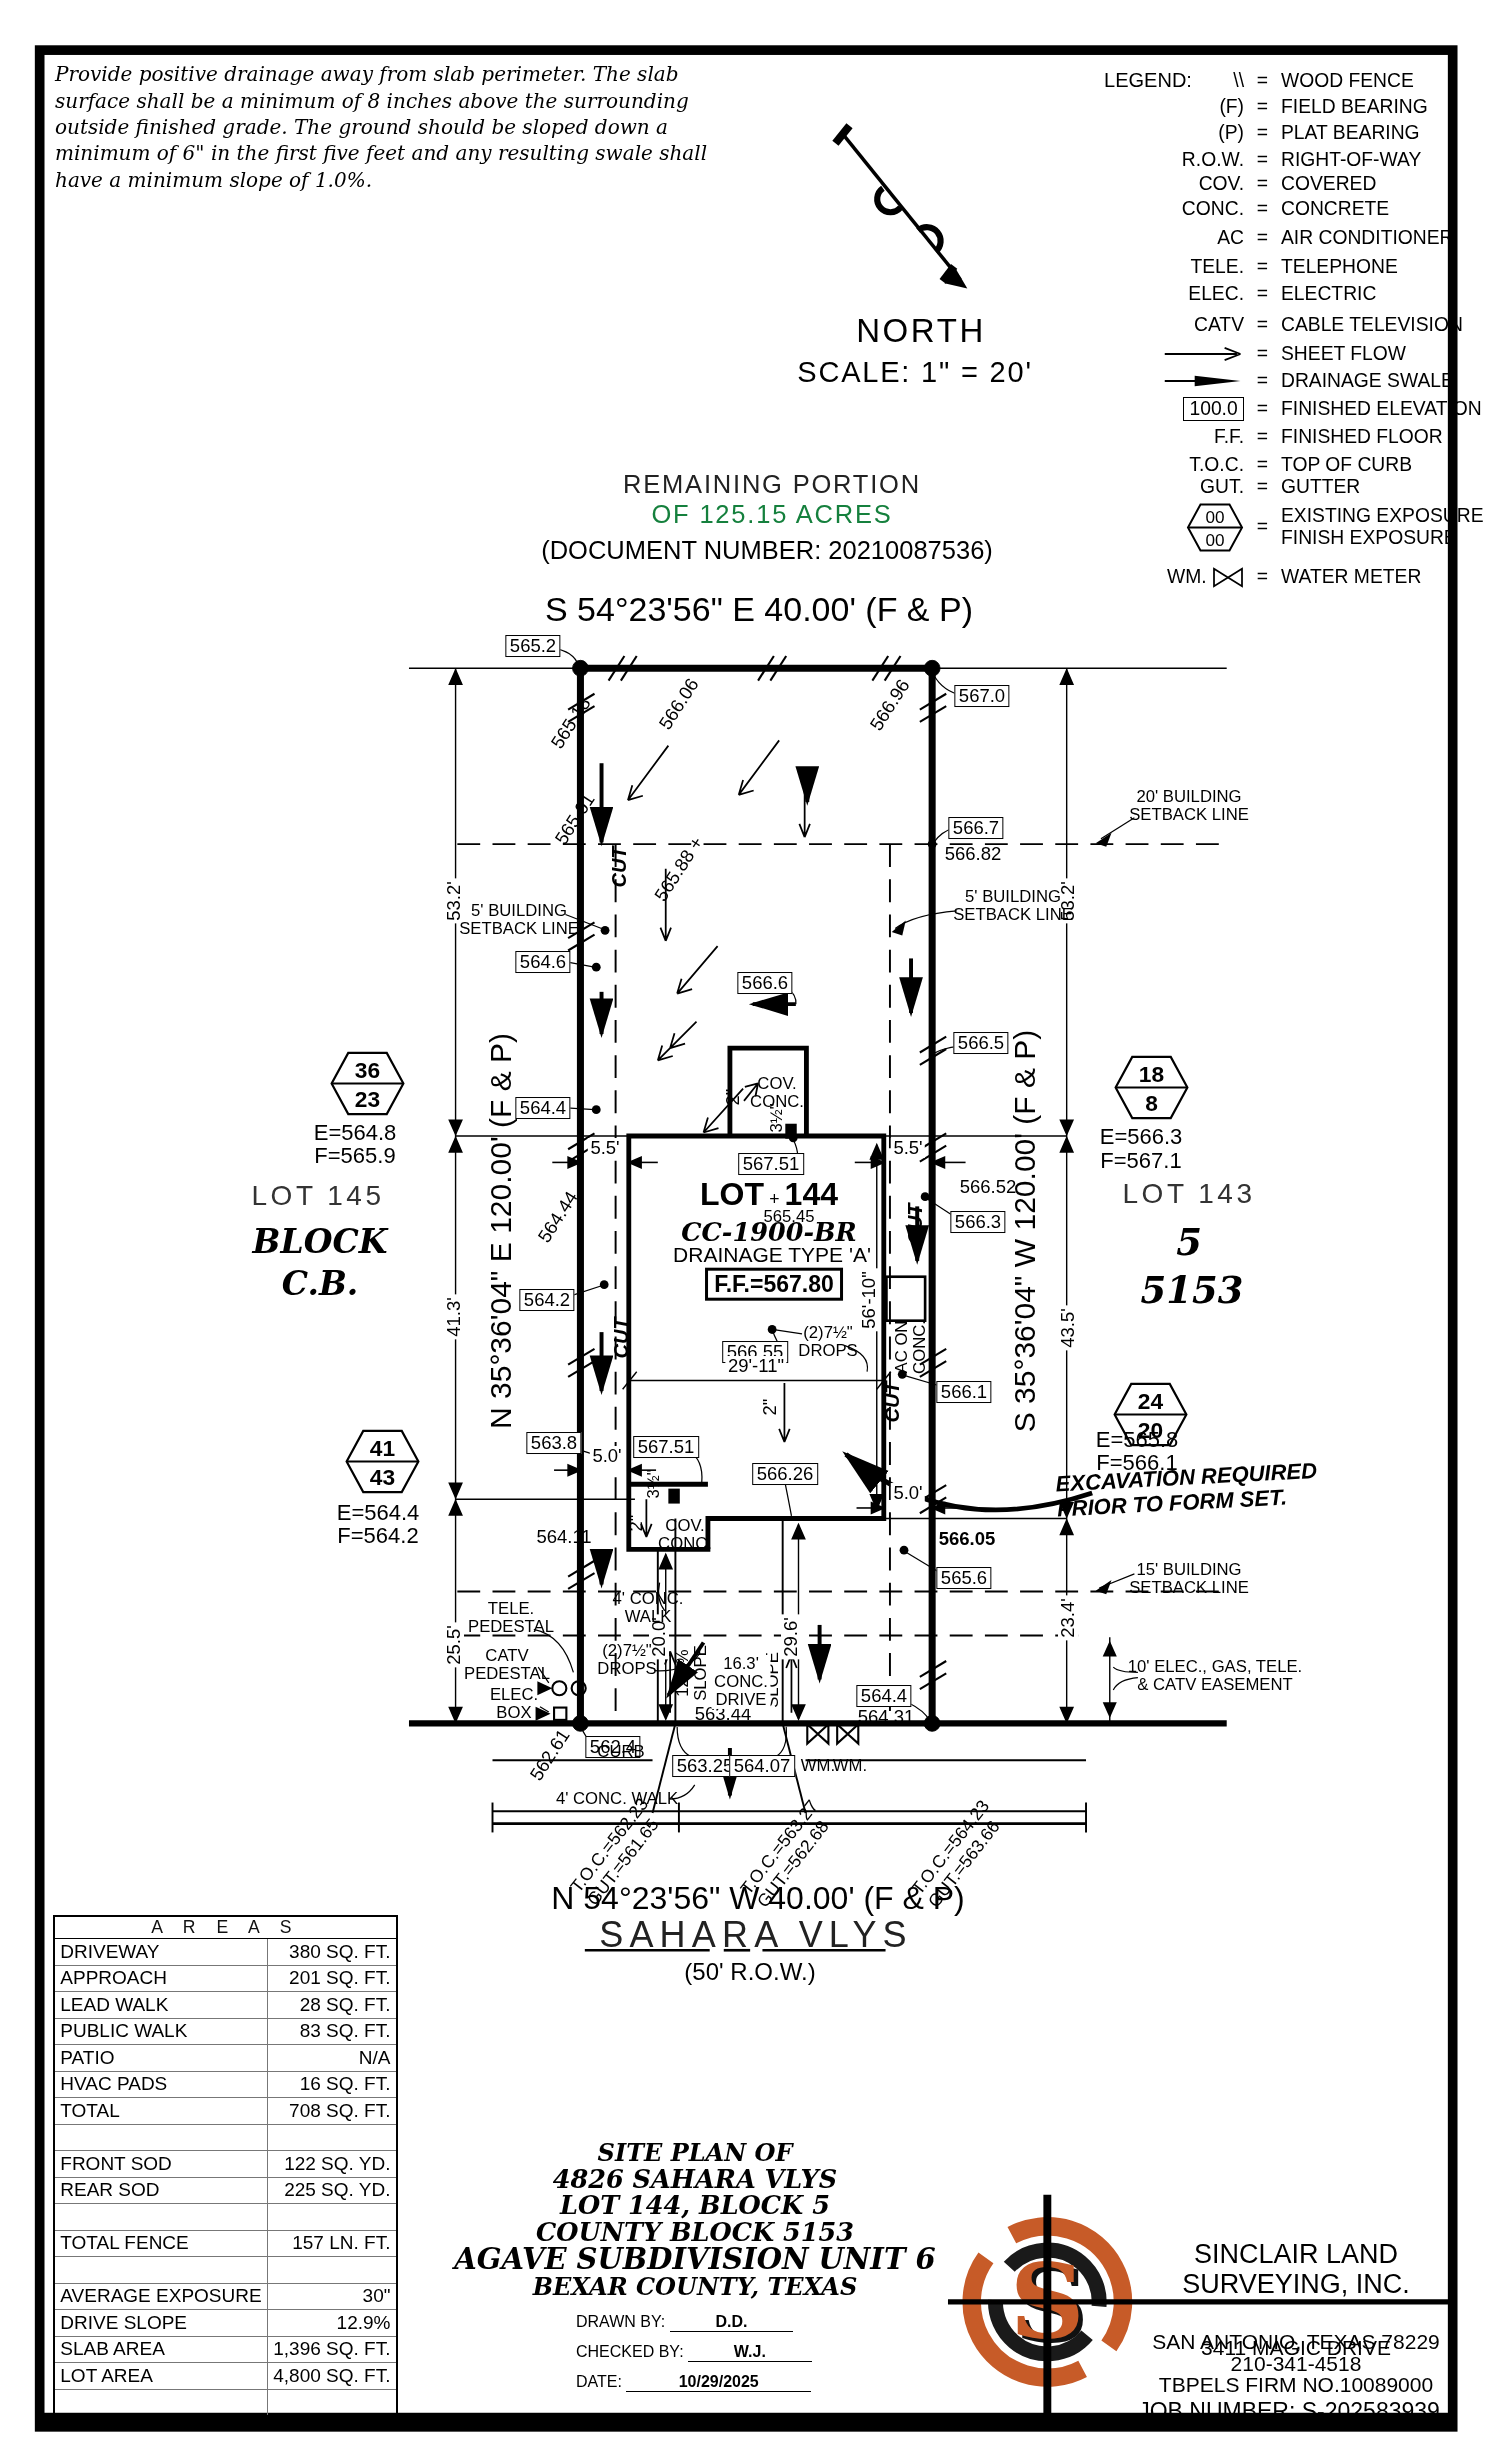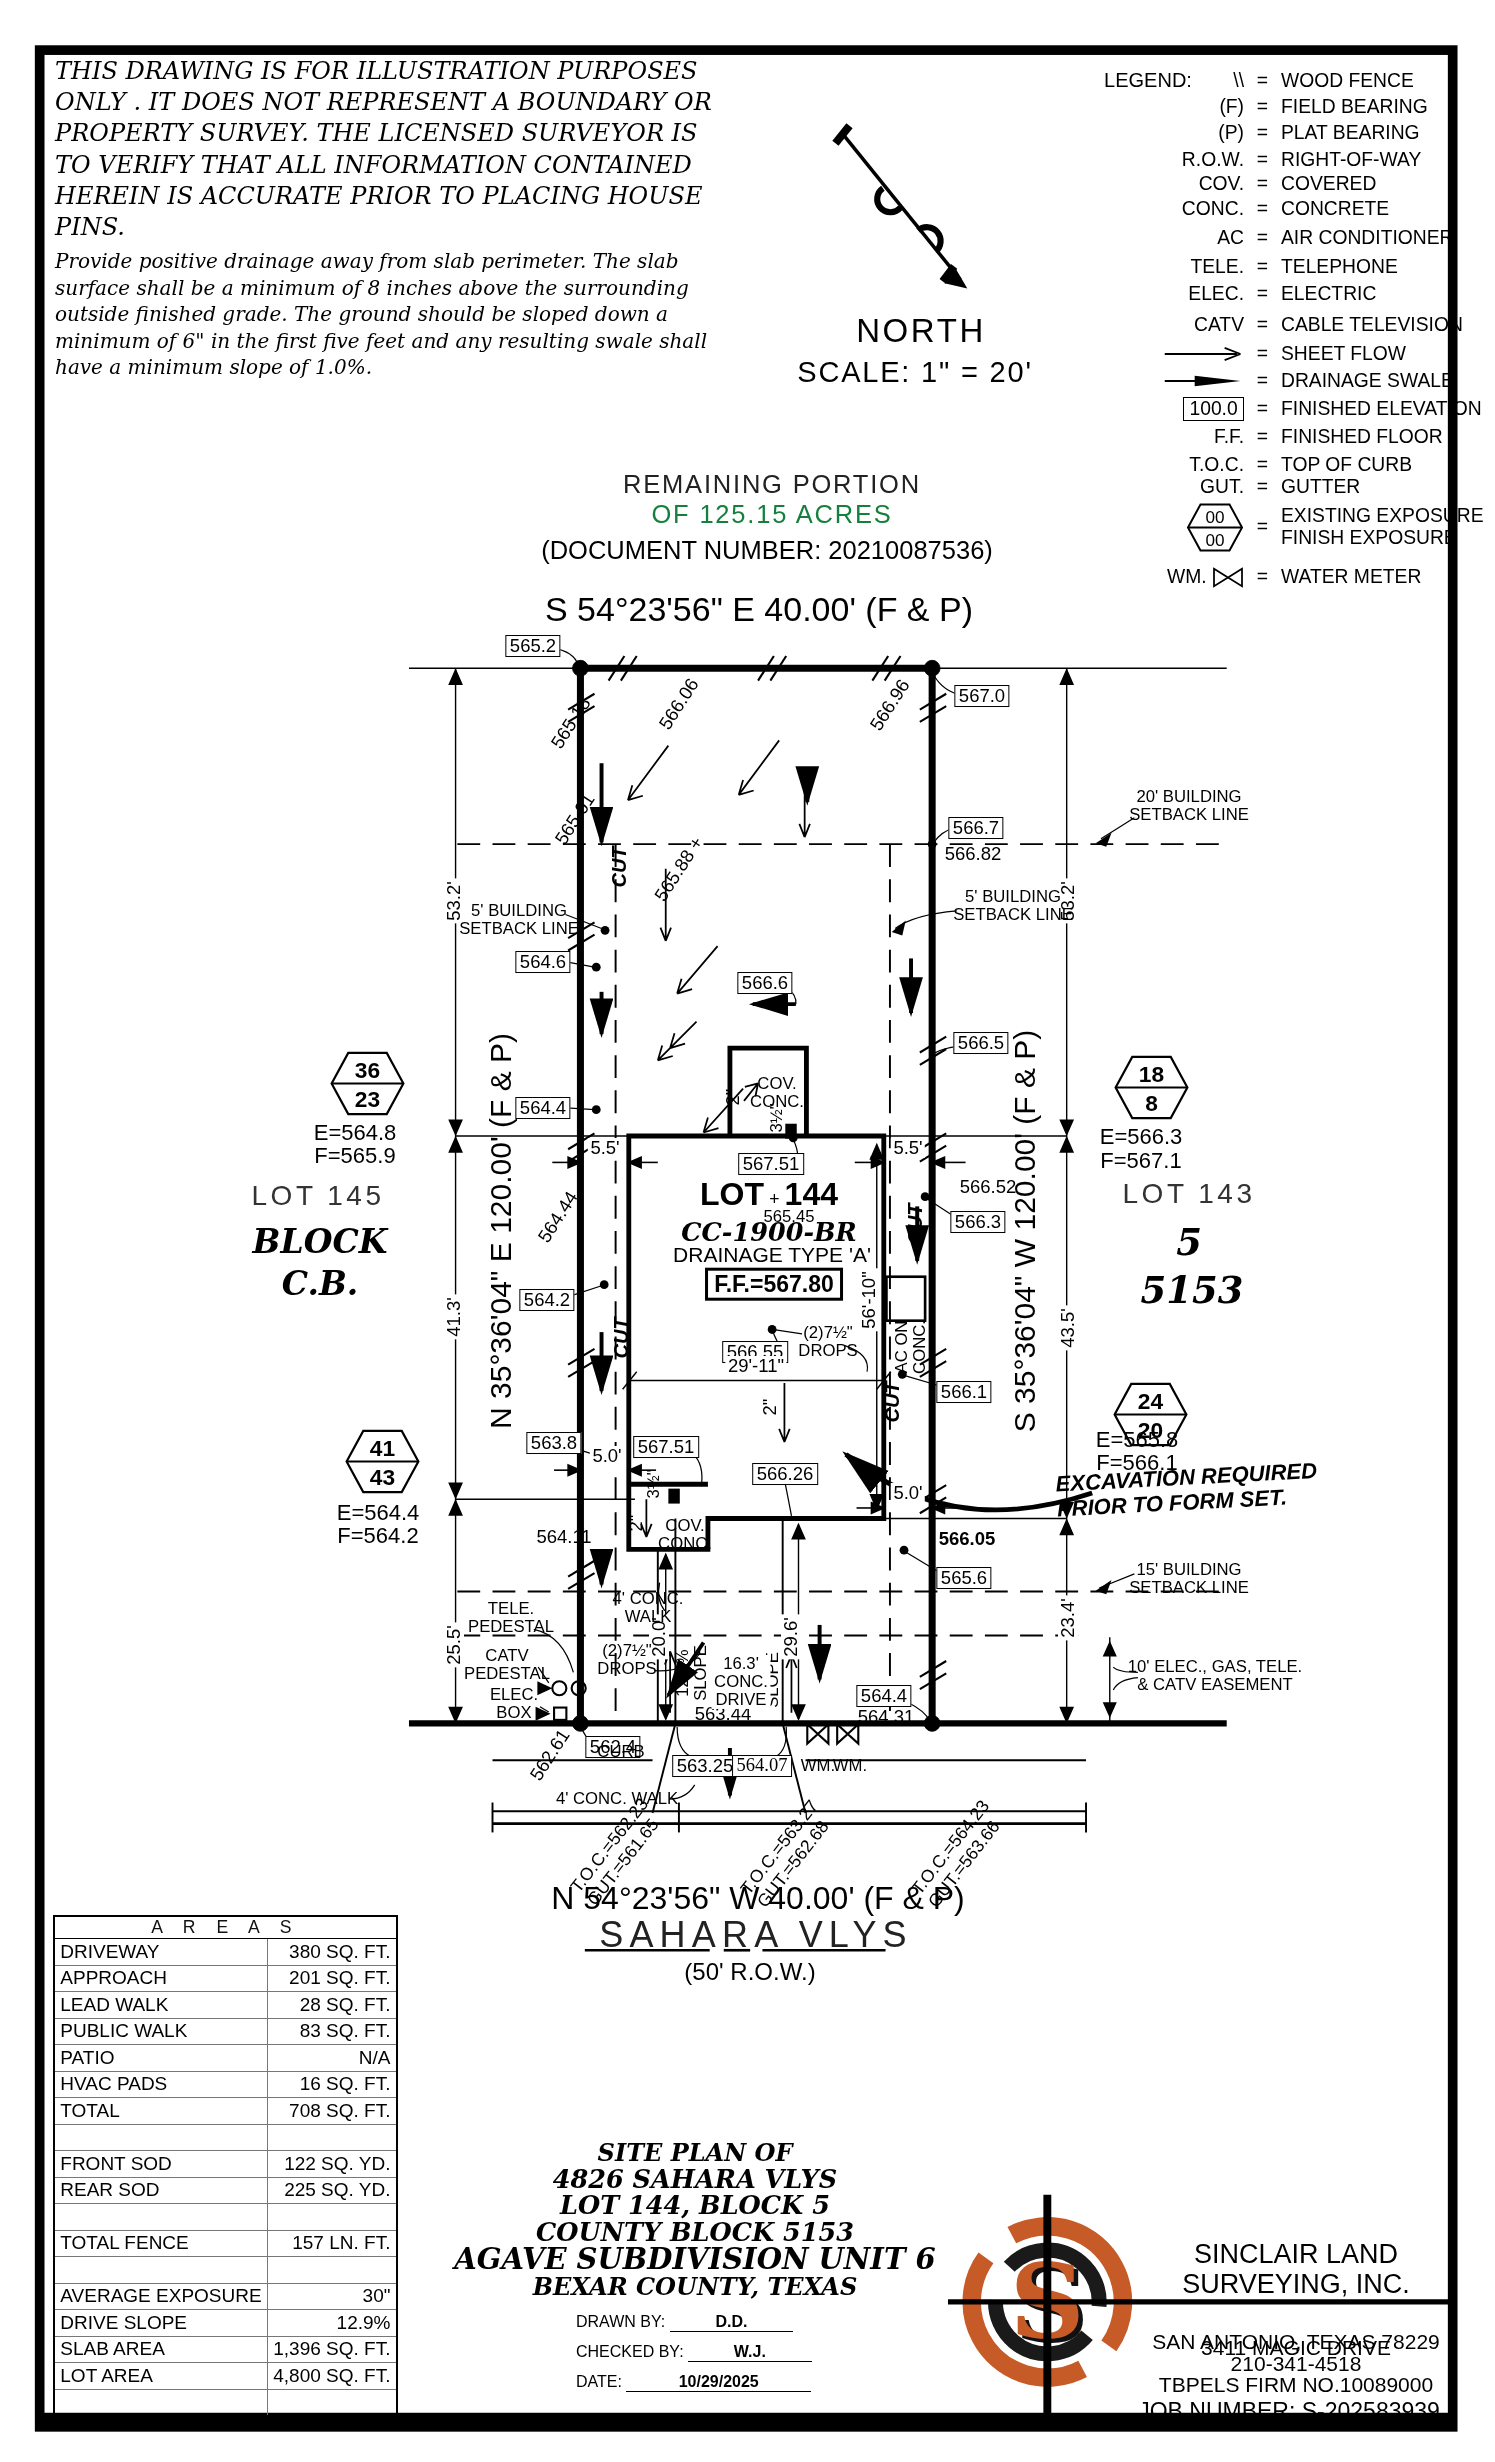--- a/index.html
+++ b/index.html
@@ -294,21 +294,20 @@
       <circle cx="1191" cy="2618" r="86" fill="none" stroke="#C75B28" stroke-width="21" stroke-dasharray="230 40" transform="rotate(-118 1191 2618)"></circle>
       <circle cx="1191" cy="2618" r="59" fill="none" stroke="#1a1a1a" stroke-width="17" stroke-dasharray="146 42" transform="rotate(40 1191 2618)"></circle>
       <text x="1196" y="2622" font-family="DejaVu Serif,serif" font-size="118" font-weight="bold" fill="#111" text-anchor="middle" dominant-baseline="central">S</text>
       <text x="1191" y="2617" font-family="DejaVu Serif,serif" font-size="118" font-weight="bold" fill="#C75B28" text-anchor="middle" dominant-baseline="central">S</text>
       <line x1="1191" y1="2496" x2="1191" y2="2752" stroke="#000" stroke-width="9"></line>
       <line x1="1078" y1="2618" x2="1648" y2="2618" stroke="#000" stroke-width="6"></line>
     </g>
   </svg>
 
   <div class="abs" style="left:55px;top:56px;width:665px;">
-    <div class="disc1">THIS DRAWING IS FOR ILLUSTRATION PURPOSES ONLY . IT DOES NOT REPRESENT A BOUNDARY OR PROPERTY SURVEY. THE LICENSED SURVEYOR IS TO VERIFY THAT ALL INFORMATION CONTAINED HEREIN IS ACCURATE PRIOR TO PLACING HOUSE PINS.</div>
     <div class="disc2" style="margin-top:5.3px;">Provide positive drainage away from slab perimeter. The slab surface shall be a minimum of 8 inches above the surrounding outside finished grade. The ground should be sloped down a minimum of 6" in the first five feet and any resulting swale shall have a minimum slope of 1.0%.</div>
   </div>
 
   <div class="lbl" style="left:921px;top:331px;font-size:33px;letter-spacing:2.6px;">NORTH</div>
   <div class="lbl" style="left:915px;top:373px;font-size:29px;letter-spacing:1.8px;">SCALE: 1" = 20'</div>
 
   <div class="lbl" style="left:772px;top:485px;font-size:25.5px;letter-spacing:1.8px;color:#222;">REMAINING  PORTION</div>
   <div class="lbl" style="left:772px;top:515px;font-size:25.5px;letter-spacing:1.8px;color:#15803d;">OF  125.15  ACRES</div>
   <div class="lbl" style="left:767px;top:551px;font-size:25.5px;">(DOCUMENT  NUMBER:  20210087536)</div>
 
@@ -601,21 +600,21 @@
       <div class="lbl ebox" style="left: 554px; top: 1443px;">563.8</div>
       <div class="lbl ebox" style="left: 771px; top: 1164px;">567.51</div>
       <div class="lbl ebox" style="left: 666px; top: 1447px;">567.51</div>
       <div class="lbl ebox" style="left: 755px; top: 1352px;">566.55</div>
       <div class="lbl ebox" style="left: 785px; top: 1474px;">566.26</div>
       <div class="lbl ebox" style="left: 978px; top: 1222px;">566.3</div>
       <div class="lbl ebox" style="left: 964px; top: 1392px;">566.1</div>
       <div class="lbl ebox" style="left: 964px; top: 1578px;">565.6</div>
       <div class="lbl ebox" style="left: 613px; top: 1747px;">562.4</div>
       <div class="lbl ebox" style="left: 705px; top: 1766px;">563.25</div>
-      <div class="lbl ebox" style="left: 762px; top: 1766px; font-family: Liberation Serif, serif;">564.07</div>
+      <div class="lbl ebox" style="left: 762px; top: 1766px;">564.07</div>
       <div class="lbl ebox" style="left: 884px; top: 1696px;">564.4</div>
       <div class="lbl diag" style="left: 571px; top: 723px;">565.18</div>
       <div class="lbl diag" style="left: 679px; top: 704px;">566.06</div>
       <div class="lbl diag" style="left: 890px; top: 705px;">566.96</div>
       <div class="lbl diag" style="left: 575px; top: 819px;">565.01</div>
       <div class="lbl diag" style="left: 679px; top: 869px;">565.88 +</div>
       <div class="lbl" style="left: 973px; top: 854px;">566.82</div>
       <div class="lbl diag" style="left: 558px; top: 1217px;">564.44</div>
       <div class="lbl" style="left: 988px; top: 1187px;">566.52</div>
       <div class="lbl sm" style="left: 789px; top: 1217px;">565.45</div>

